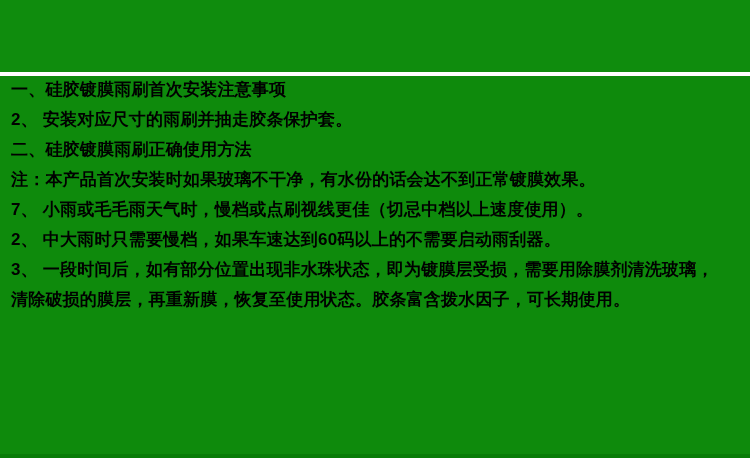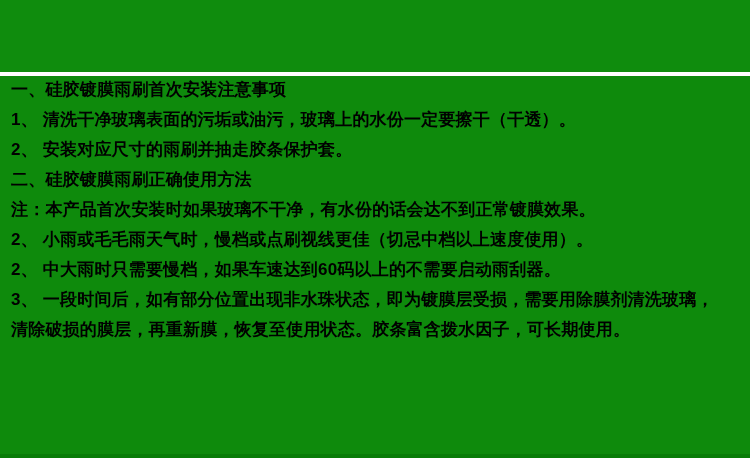--- a/index.html
+++ b/index.html
@@ -56,24 +56,23 @@
 </style>
 </head>
 <body>
 
 <div class="page">
   <div class="top-band"></div>
   <div class="divider"></div>
 
   <div class="content">
     <div class="line">一、硅胶镀膜雨刷首次安装注意事项</div>
-    <div class="line">1、 清洗干净玻璃表面的污垢或油污，玻璃上的水份一定要擦干（干透）。</div>
     <div class="line">2、 安装对应尺寸的雨刷并抽走胶条保护套。</div>
     <div class="line">二、硅胶镀膜雨刷正确使用方法</div>
     <div class="line">注：本产品首次安装时如果玻璃不干净，有水份的话会达不到正常镀膜效果。</div>
-    <div class="line">2、 小雨或毛毛雨天气时，慢档或点刷视线更佳（切忌中档以上速度使用）。</div>
+    <div class="line">7、 小雨或毛毛雨天气时，慢档或点刷视线更佳（切忌中档以上速度使用）。</div>
     <div class="line">2、 中大雨时只需要慢档，如果车速达到60码以上的不需要启动雨刮器。</div>
     <div class="line">3、 一段时间后，如有部分位置出现非水珠状态，即为镀膜层受损，需要用除膜剂清洗玻璃，</div>
     <div class="line">清除破损的膜层，再重新膜，恢复至使用状态。胶条富含拨水因子，可长期使用。</div>
   </div>
 
   <div class="bottom-strip"></div>
 </div>
 
 </body></html>

